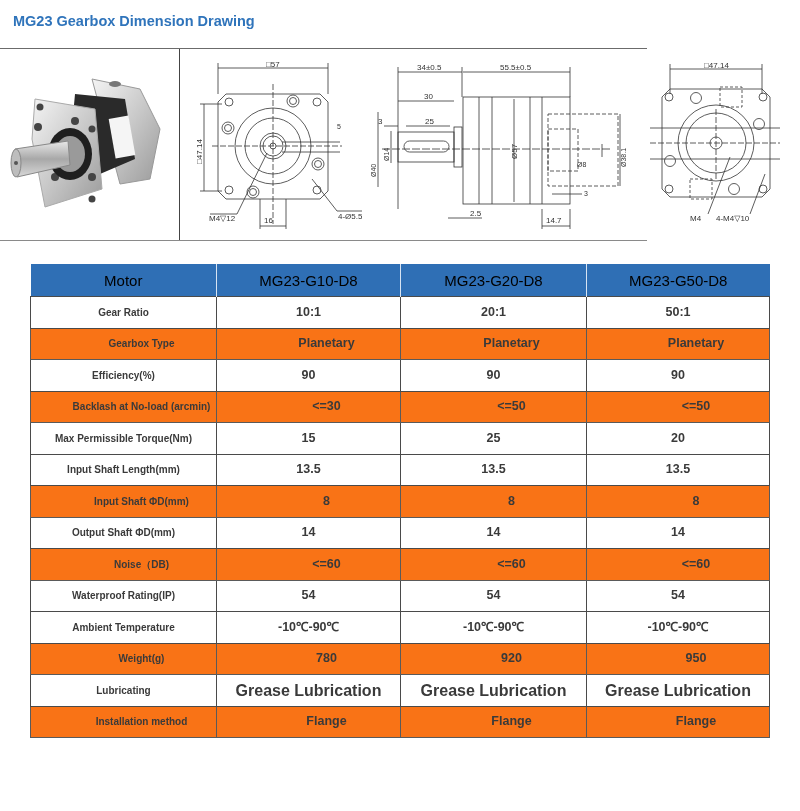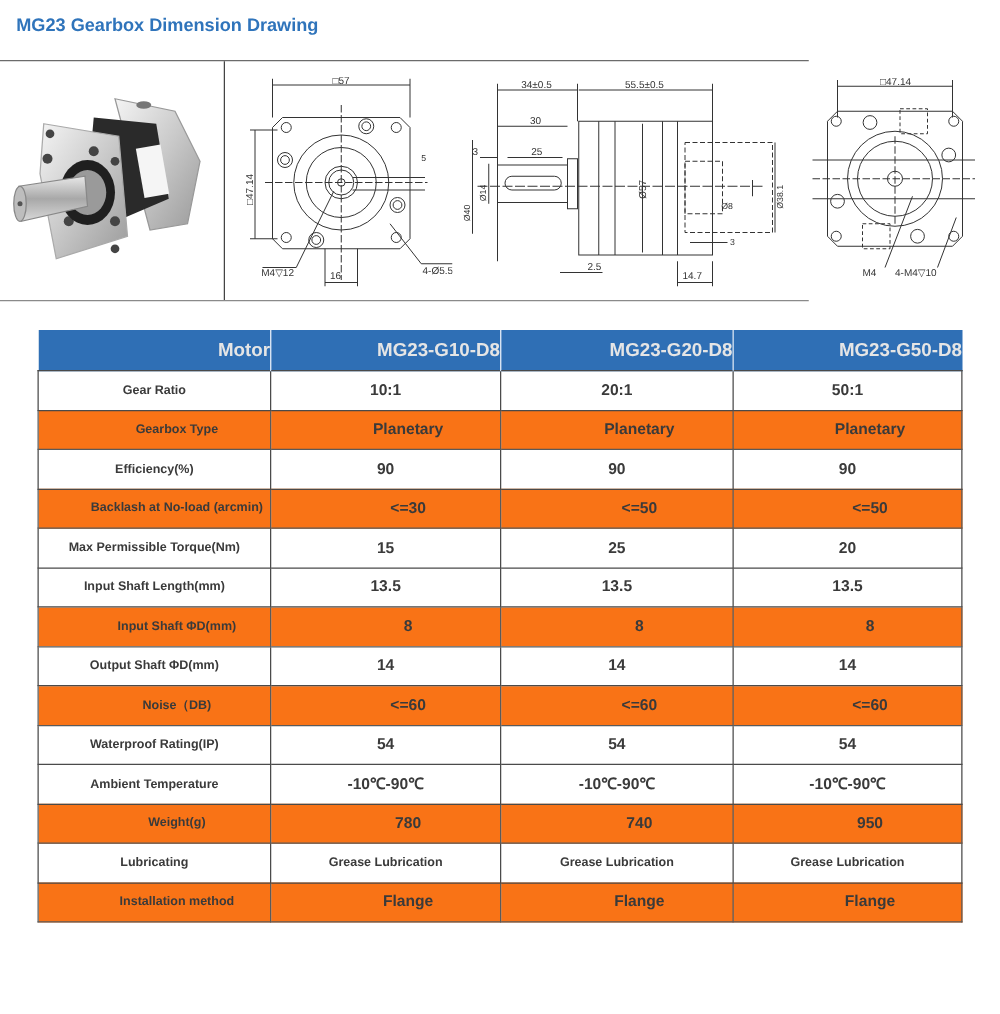--- a/index.html
+++ b/index.html
@@ -8,29 +8,29 @@
   .title { position:absolute; left:13px; top:13px; font-size:14.5px; font-weight:bold; color:#2f74bb; }
   .band { position:absolute; left:0; top:48px; width:647px; height:193px;
           border-top:1px solid #6b6b6b; border-bottom:1px solid #8a8a8a; box-sizing:border-box; }
   .band .divider { position:absolute; left:179px; top:0; width:1px; height:100%; background:#444; }
   .photo { position:absolute; left:0; top:0; width:179px; height:191px; }
   .drawing { position:absolute; top:0; height:191px; }
   svg text { font-family:"Liberation Sans", sans-serif; fill:#333; }
 
   table.spec { position:absolute; left:30px; top:264px; width:739px; border-collapse:collapse;
                table-layout:fixed; }
-  table.spec th { background:#2f6fb5; color:#e5e5e5; font-size:15px; font-weight:bold; height:32px;
-                  border-left:1px solid #d7e3f2; padding:0;text-align:right; }
+  table.spec th { background:#2f6fb5; color:#000000; font-size:15px; font-weight:normal; height:32px;
+                  border-left:1px solid #d7e3f2; padding:0; }
   table.spec th:first-child { border-left:none; }
   table.spec td { height:30.5px; border:1px solid #4a4a4a; text-align:center; font-size:12.5px;
                   font-weight:bold; color:#3a3a3a; padding:0 4px; line-height:13px; }
   table.spec tr.alt td { background:#f97316;padding-left:40px; }
   table.spec tr.alt td { border-color:#5a5a5a; }
   table.spec td.label { font-size:10px; }
-  table.spec td.small { font-size:10px; }
+  table.spec td.small { font-size:16px; }
 </style>
 </head>
 <body>
 
 <div class="title">MG23 Gearbox Dimension Drawing</div>
 
 <div class="band">
 
   <div class="photo">
     <svg width="179" height="191" viewBox="0 0 179 191">
@@ -274,21 +274,21 @@
     </tr>
     <tr>
       <td class="label">Ambient Temperature</td>
       <td>-10℃-90℃</td>
       <td>-10℃-90℃</td>
       <td>-10℃-90℃</td>
     </tr>
     <tr class="alt">
       <td class="label">Weight(g)</td>
       <td>780</td>
-      <td>740</td>
+      <td>920</td>
       <td>950</td>
     </tr>
     <tr>
       <td class="label">Lubricating</td>
       <td class="small">Grease Lubrication</td>
       <td class="small">Grease Lubrication</td>
       <td class="small">Grease Lubrication</td>
     </tr>
     <tr class="alt">
       <td class="label">Installation method</td>

